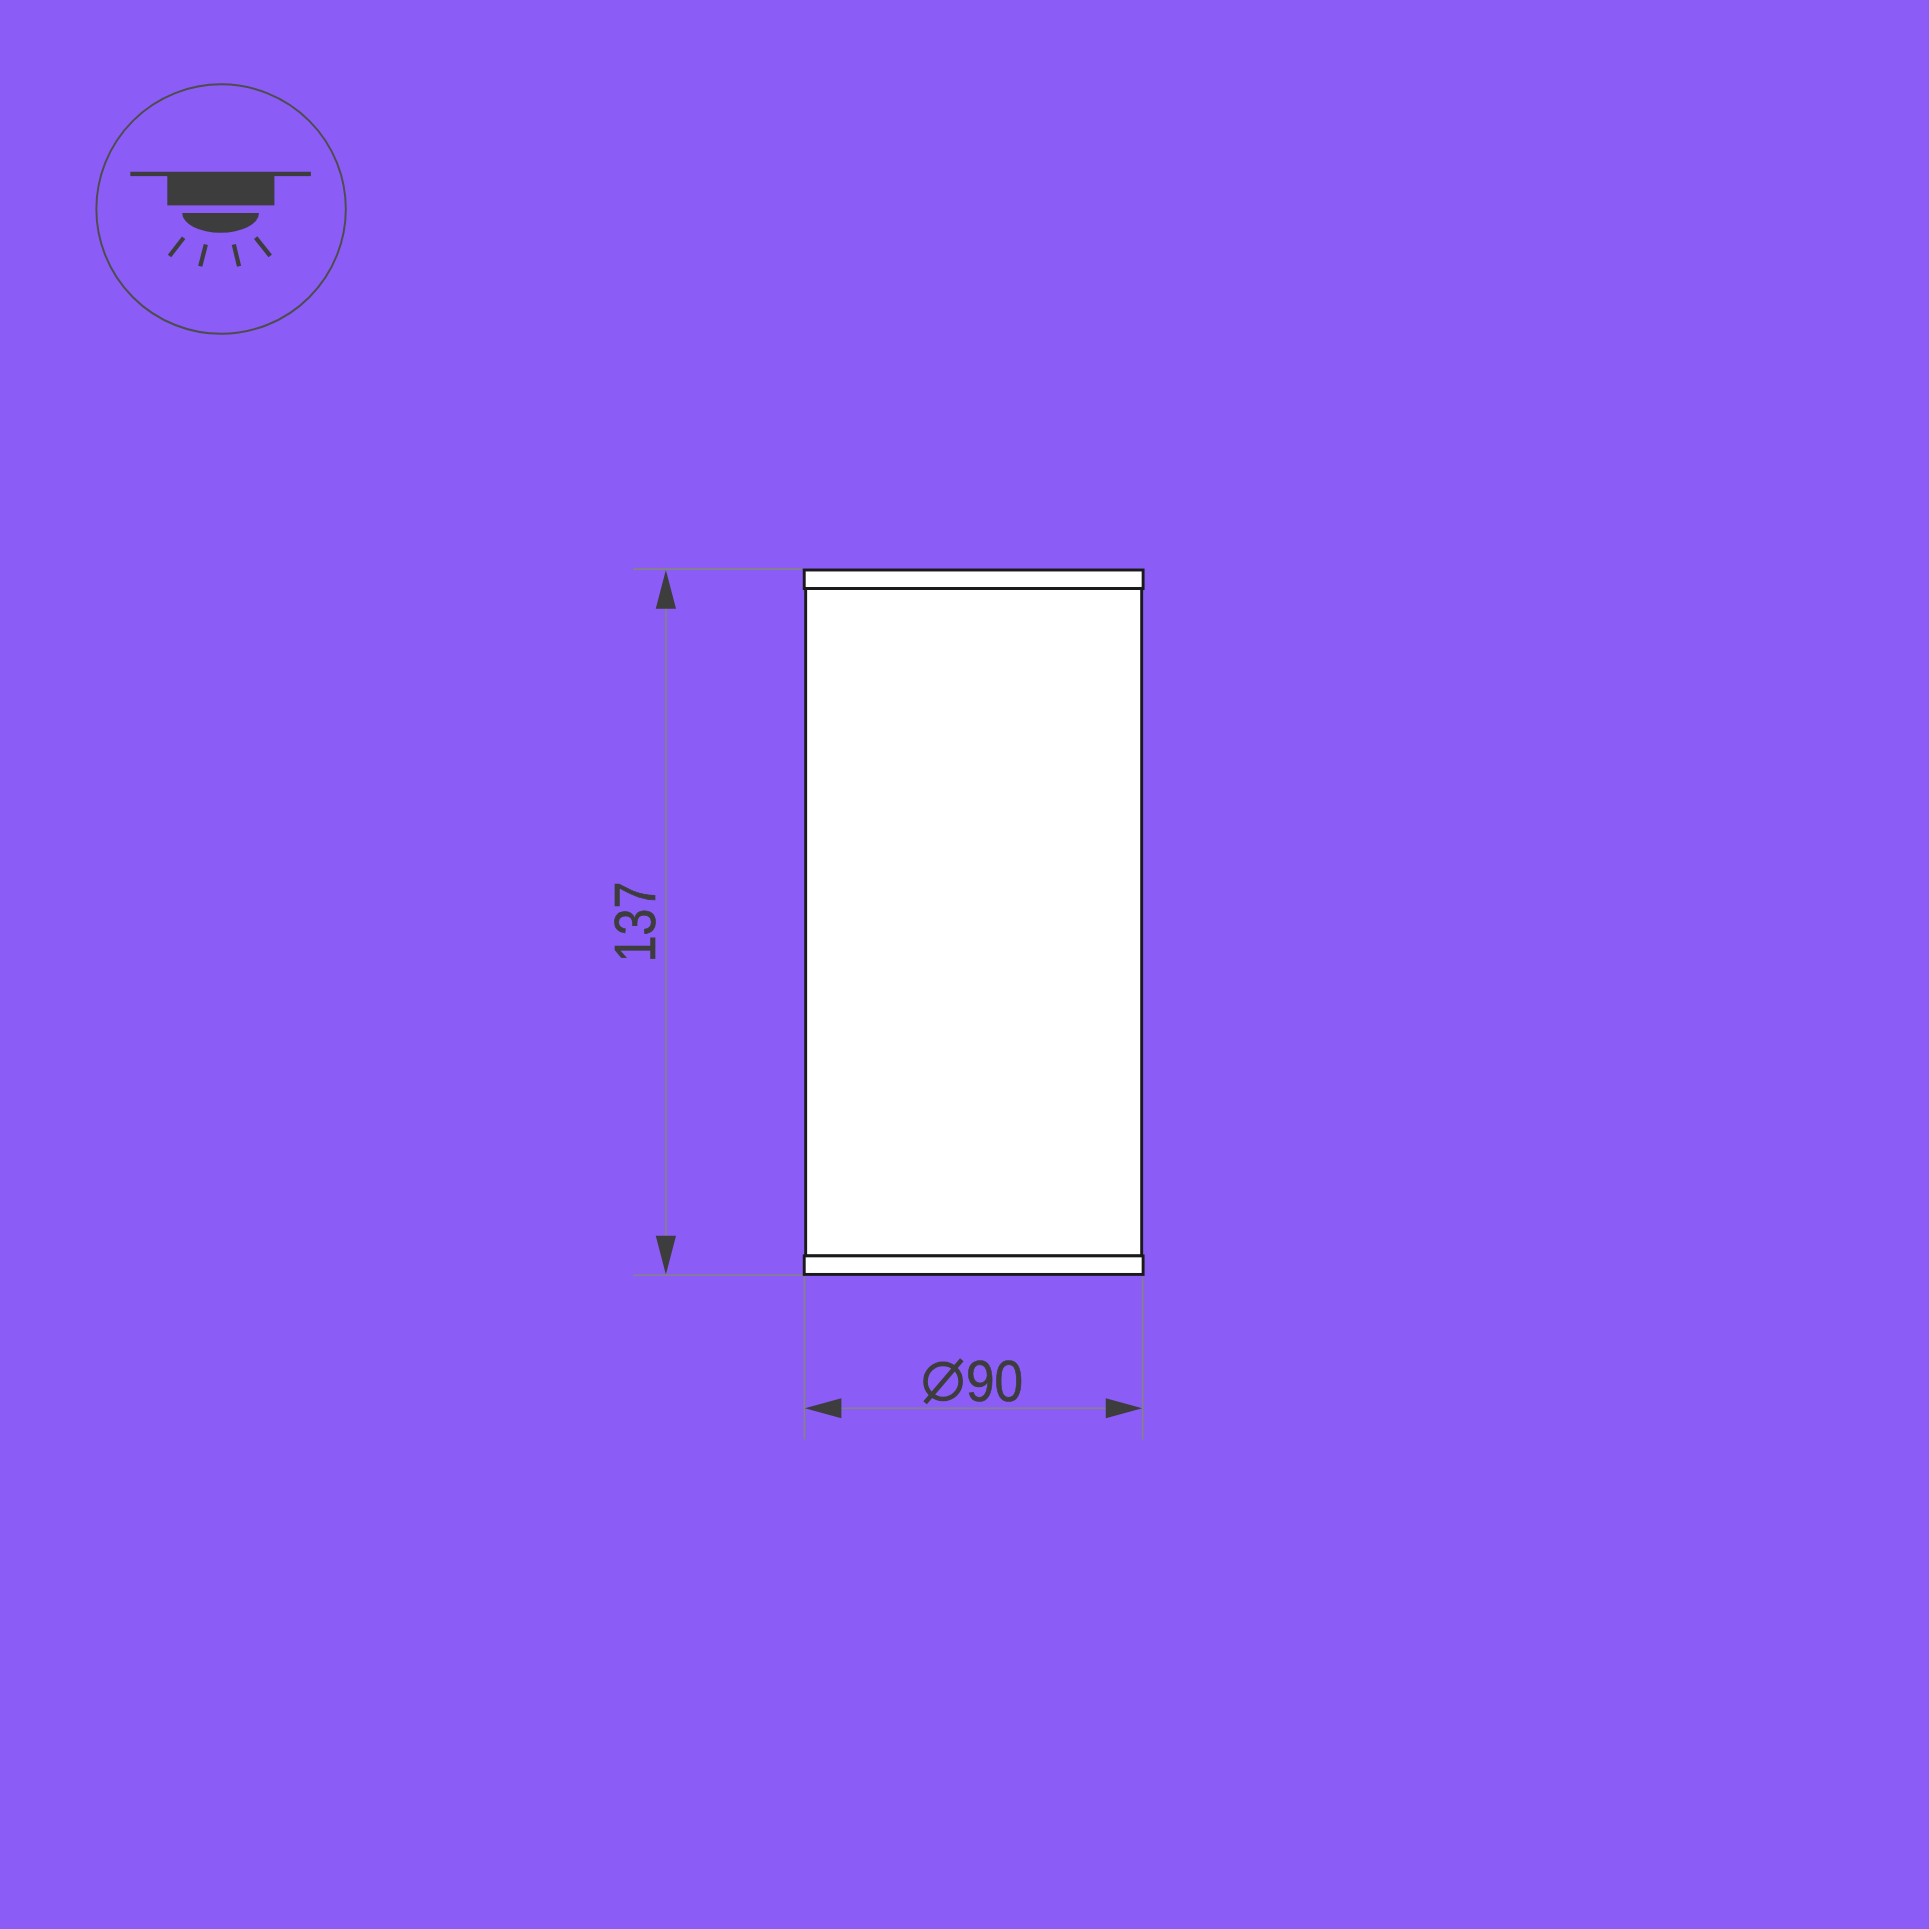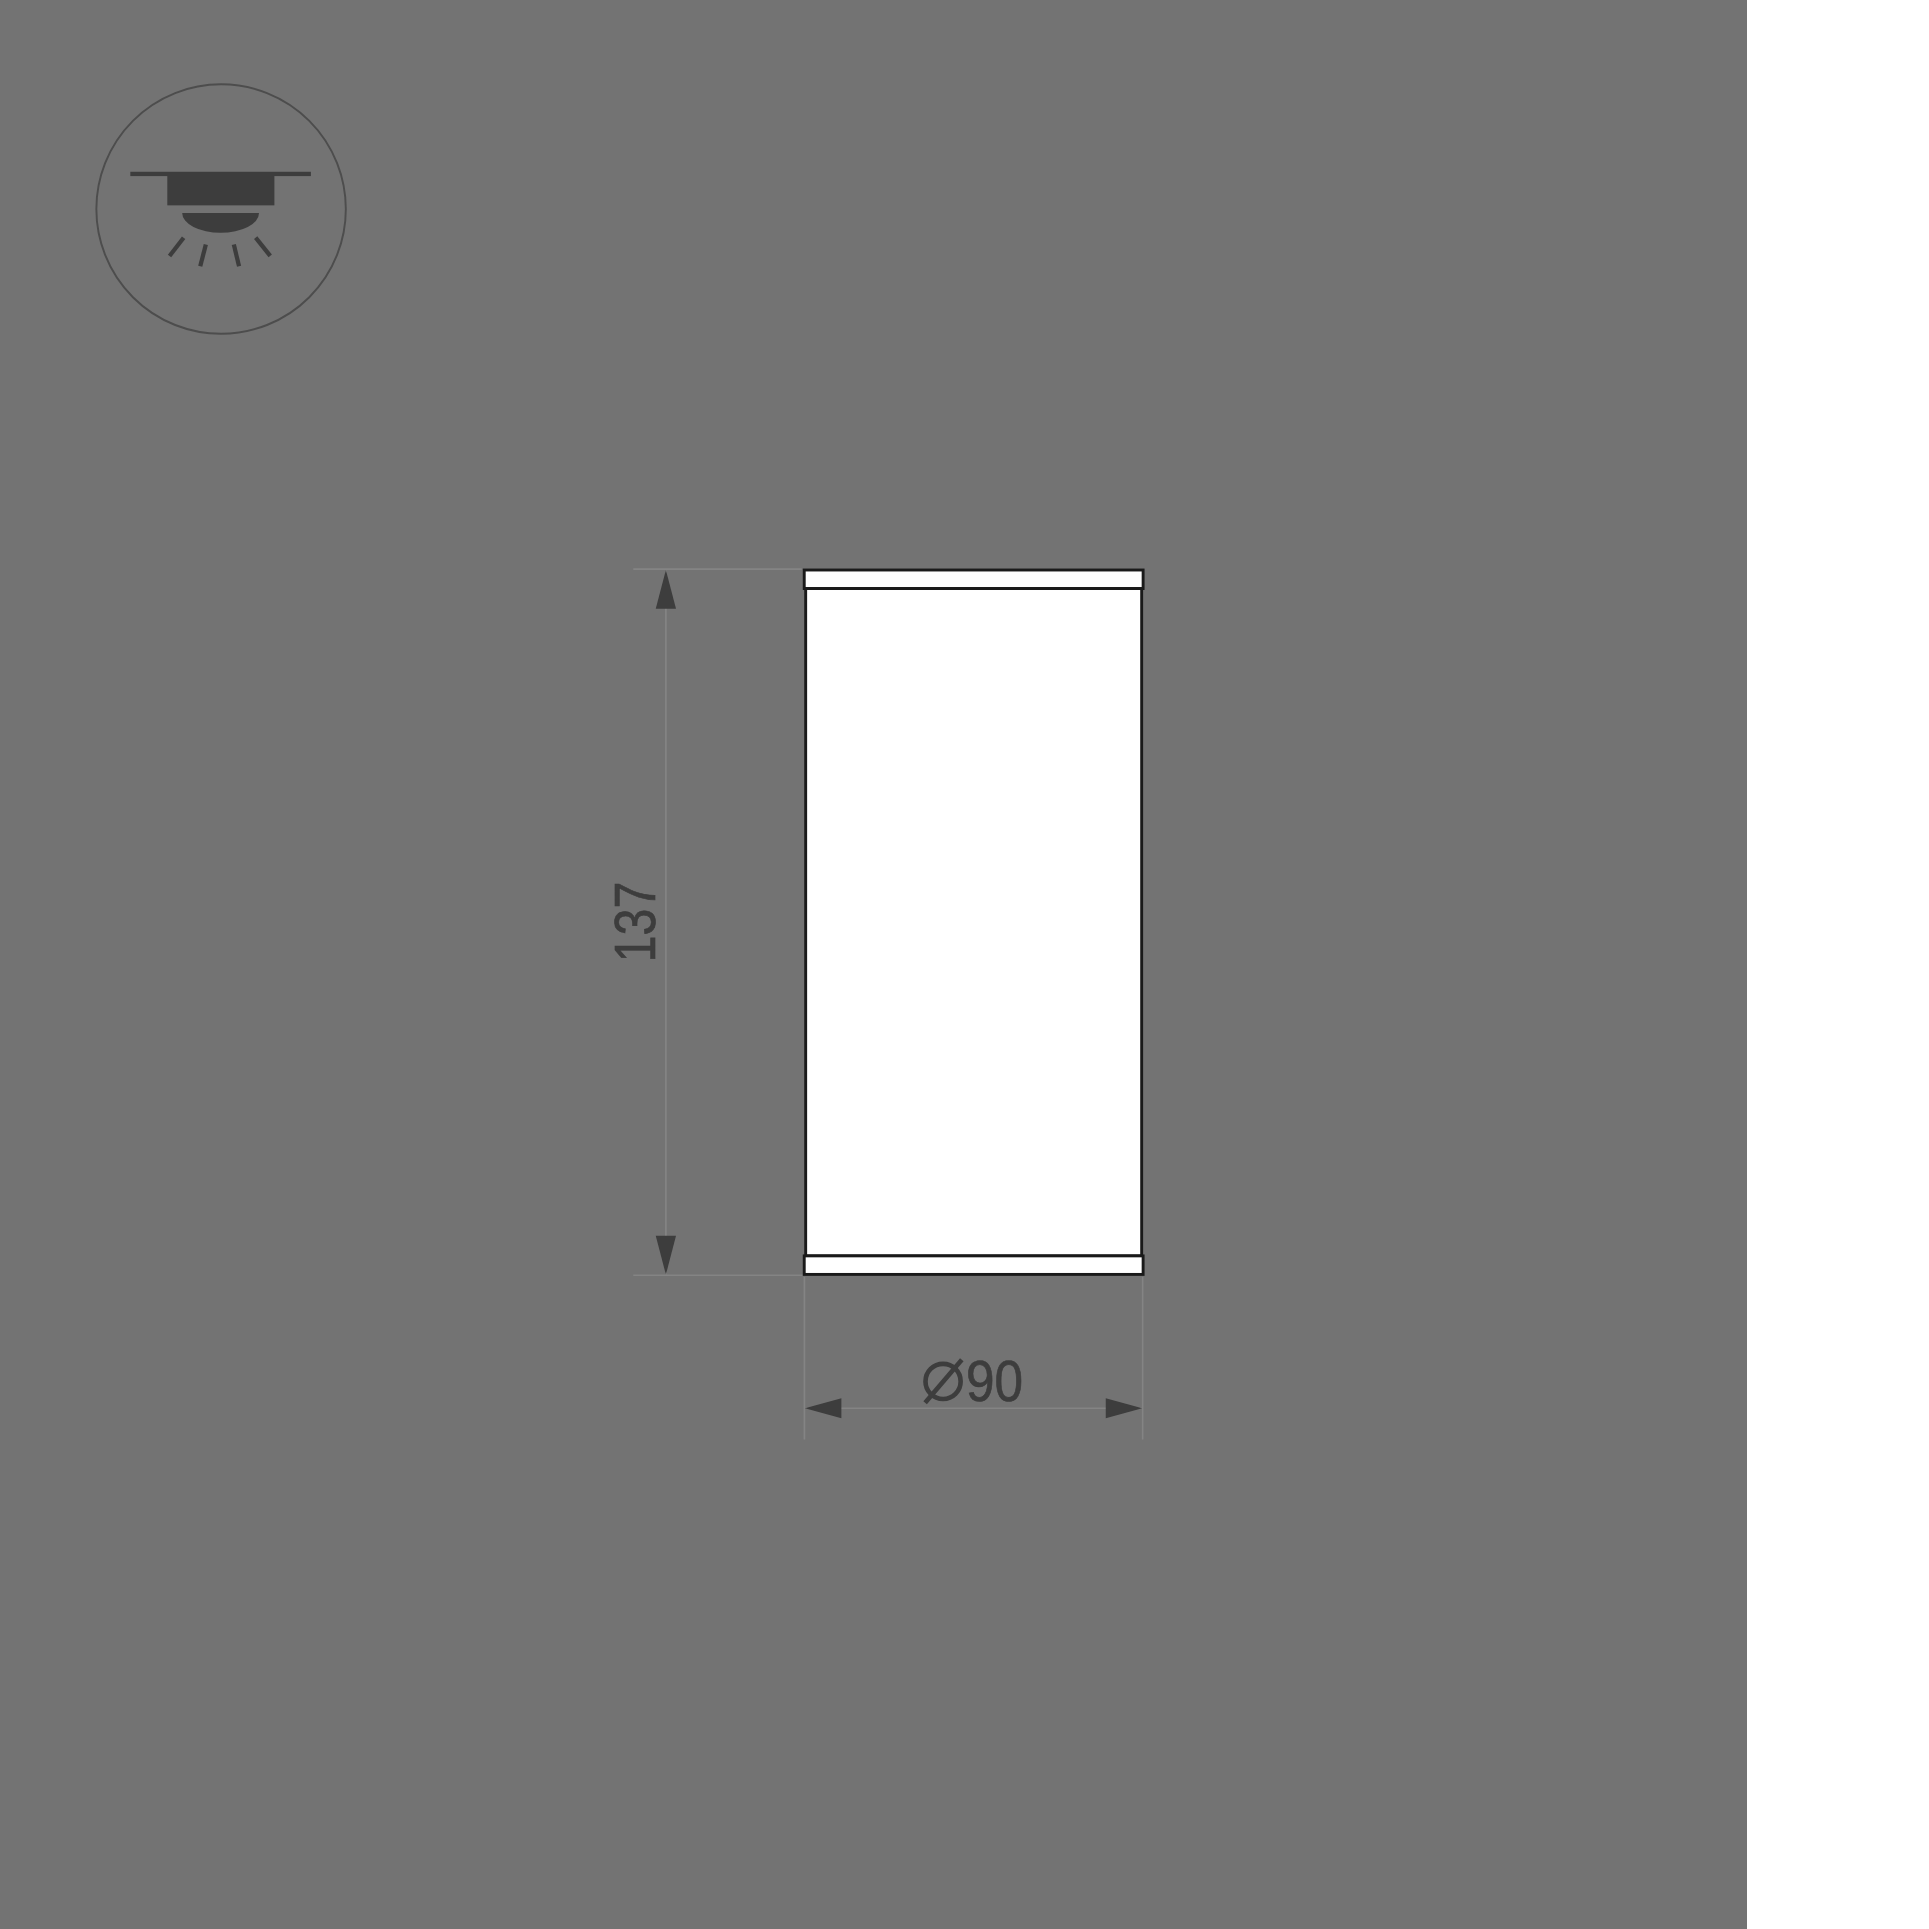--- a/index.html
+++ b/index.html
@@ -1,16 +1,16 @@
 <!DOCTYPE html>
 <html><head>
 <meta charset="utf-8">
 <style>
   html,body{margin:0;padding:0;background:#ffffff;}
-  .page{width:1747px;height:1929px;position:relative;background:#737373;
+  .page{width:1929px;height:1929px;position:relative;background:#8b5cf6;
         font-family:"Liberation Sans", sans-serif;text-decoration:underline;}
   svg{position:absolute;top:0;left:0;}
   text{font-family:"Liberation Sans", sans-serif;}
 </style>
 </head>
 <body>
 <div class="page">
 <svg width="1929" height="1929" viewBox="0 0 1998 1998">
 
   <circle cx="229" cy="216.5" r="129.2" fill="none" stroke="#4d4d4d" stroke-width="2"></circle>

